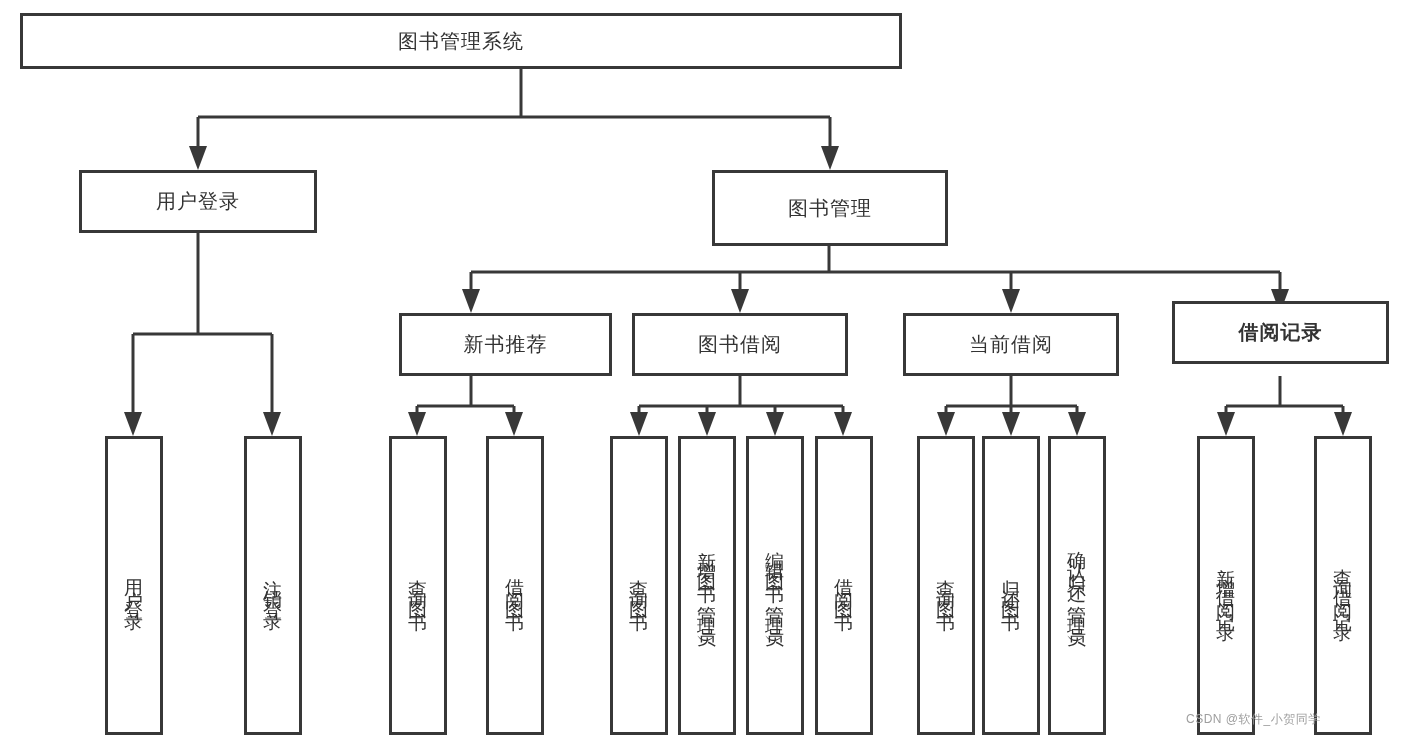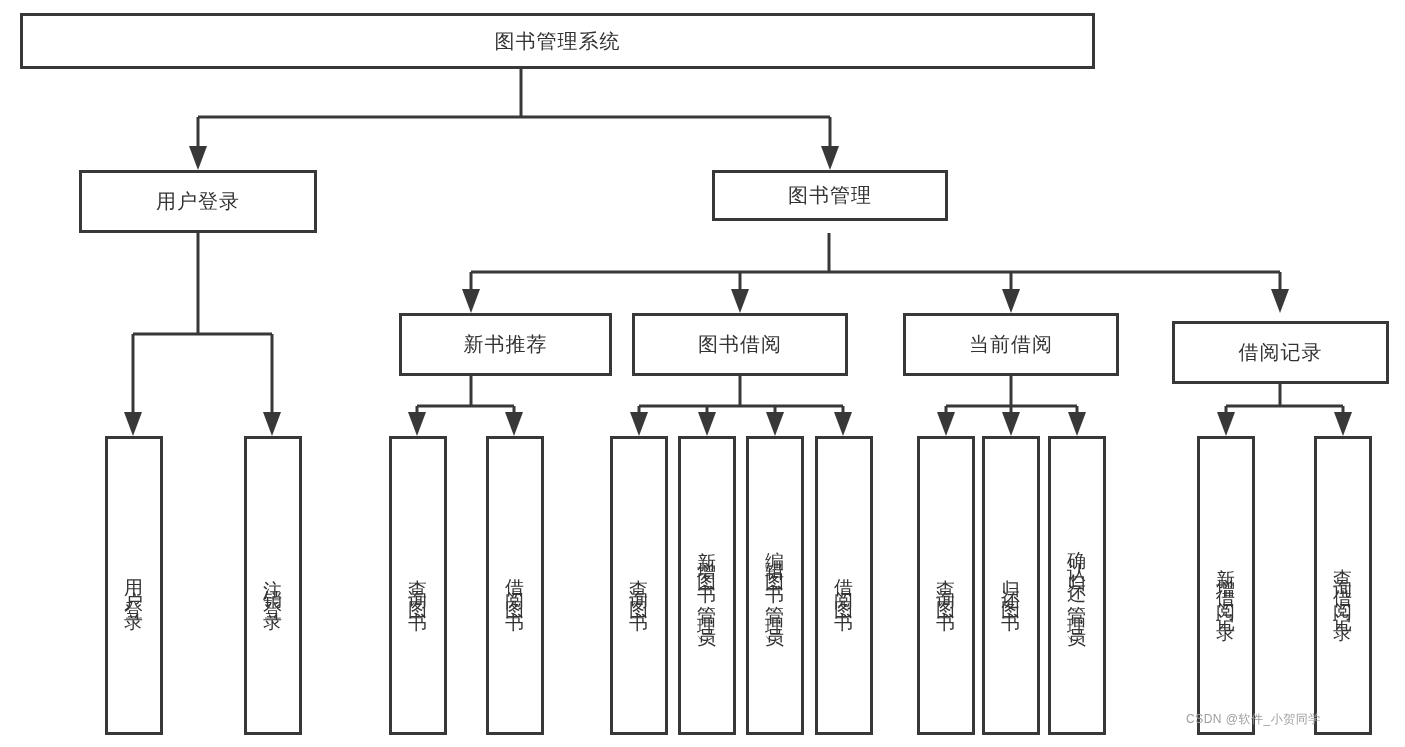--- a/index.html
+++ b/index.html
@@ -35,27 +35,27 @@
   }
   .box.v span{
     writing-mode:vertical-rl;
     text-orientation:mixed;
     font-size:19px;
     letter-spacing:11px;
     line-height:1;
     color:var(--text);
   }
   
-  .n-root        {left:20px;  top:13px;  width:1075px; height:56px;}
+  .n-root        {left:20px;  top:13px;  width:882px; height:56px;}
   .n-l2-a        {left:79px;  top:170px; width:238px;  height:63px;}
-  .n-l2-b        {left:712px; top:170px; width:236px;  height:51px;}
+  .n-l2-b        {left:712px; top:170px; width:236px;  height:76px;}
   .n-l3-a        {left:365px; top:313px; width:213px;  height:63px;margin-left:34px;}
   .n-l3-b        {left:632px; top:313px; width:216px;  height:63px;align-items:center;}
   .n-l3-c        {left:903px; top:313px; width:216px;  height:63px;}
-  .n-l3-d        {left:1172px;top:321px; width:217px;  height:63px;}
+  .n-l3-d        {left:1172px;top:301px; width:217px;  height:63px;font-weight:bold;}
   .leaf{top:436px;width:58px;height:299px;}
   .lf-1 {left:105px;}
   .lf-2 {left:244px;}
   .lf-3 {left:389px;}
   .lf-4 {left:486px;}
   .lf-5 {left:610px;}
   .lf-6 {left:678px;}
   .lf-7 {left:746px;}
   .lf-8 {left:815px;}
   .lf-9 {left:917px;}

